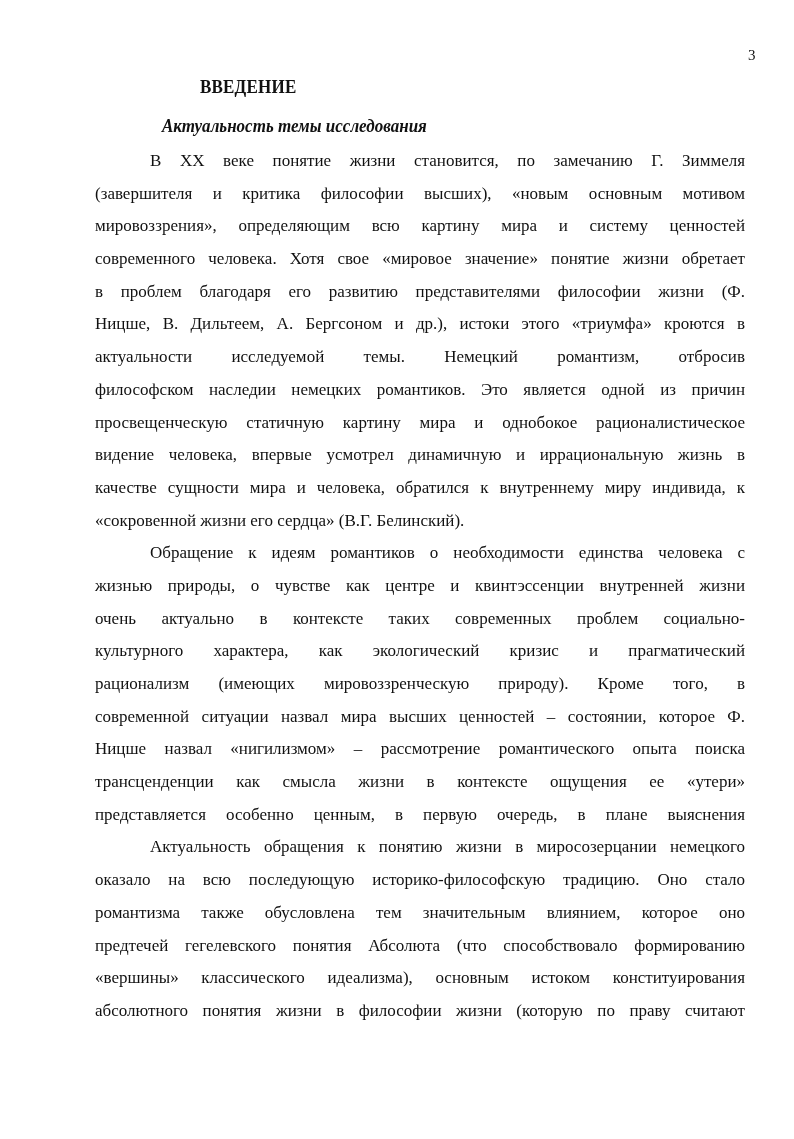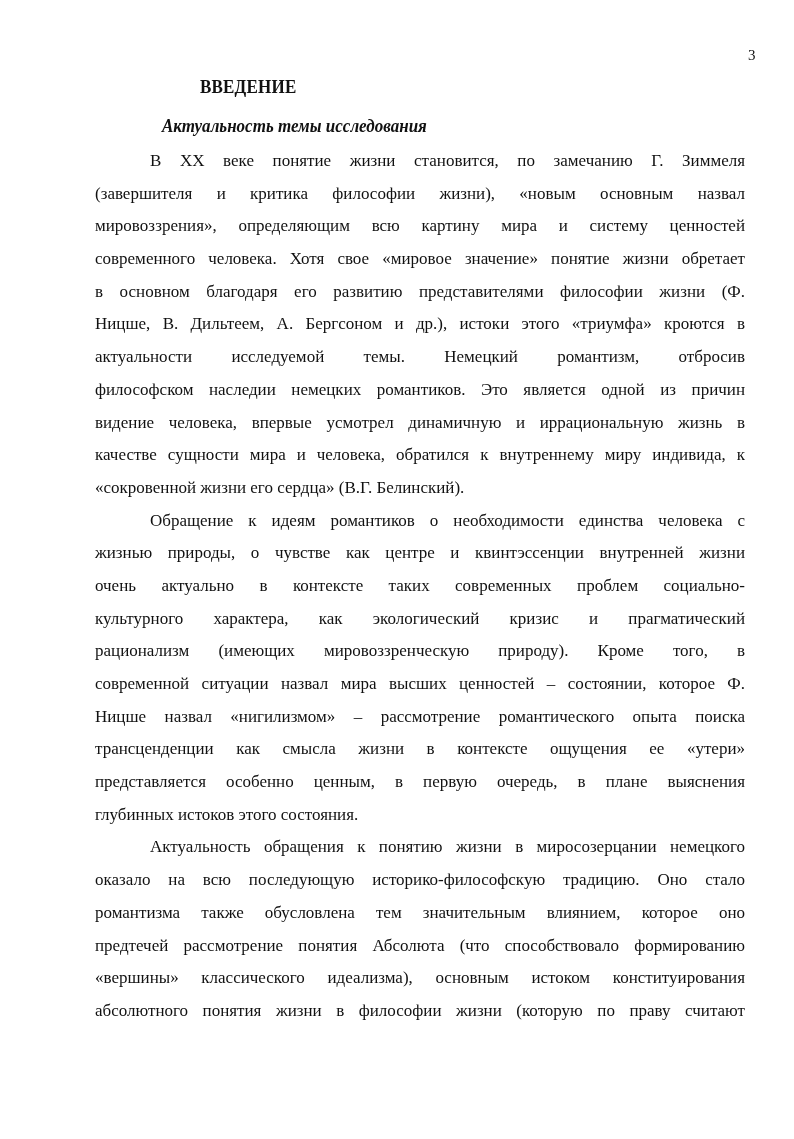--- a/index.html
+++ b/index.html
@@ -69,46 +69,46 @@
 <body>
 
 <div class="page-number">3</div>
 <div class="heading">ВВЕДЕНИЕ</div>
 <div class="subheading">Актуальность темы исследования</div>
 
 <div class="body-text">
 
   <div>
     <span class="line indent">В XX веке понятие жизни становится, по замечанию Г. Зиммеля</span>
-    <span class="line">(завершителя и критика философии жизни), «новым основным назвал</span>
+    <span class="line">(завершителя и критика философии высших), «новым основным мотивом</span>
     <span class="line">мировоззрения», определяющим всю картину мира и систему ценностей</span>
     <span class="line">современного человека. Хотя свое «мировое значение» понятие жизни обретает</span>
-    <span class="line">в основном благодаря его развитию представителями философии жизни (Ф.</span>
+    <span class="line">в проблем благодаря его развитию представителями философии жизни (Ф.</span>
     <span class="line">Ницше, В. Дильтеем, А. Бергсоном и др.), истоки этого «триумфа» кроются в</span>
     <span class="line">актуальности исследуемой темы. Немецкий романтизм, отбросив</span>
     <span class="line">философском наследии немецких романтиков. Это является одной из причин</span>
+    <span class="line">просвещенческую статичную картину мира и однобокое рационалистическое</span>
     <span class="line">видение человека, впервые усмотрел динамичную и иррациональную жизнь в</span>
     <span class="line">качестве сущности мира и человека, обратился к внутреннему миру индивида, к</span>
     <span class="line last">«сокровенной жизни его сердца» (В.Г. Белинский).</span>
   </div>
 
   <div>
     <span class="line indent">Обращение к идеям романтиков о необходимости единства человека с</span>
     <span class="line">жизнью природы, о чувстве как центре и квинтэссенции внутренней жизни</span>
     <span class="line">очень актуально в контексте таких современных проблем социально-</span>
     <span class="line">культурного характера, как экологический кризис и прагматический</span>
     <span class="line">рационализм (имеющих мировоззренческую природу). Кроме того, в</span>
     <span class="line">современной ситуации назвал мира высших ценностей – состоянии, которое Ф.</span>
     <span class="line">Ницше назвал «нигилизмом» – рассмотрение романтического опыта поиска</span>
     <span class="line">трансценденции как смысла жизни в контексте ощущения ее «утери»</span>
     <span class="line">представляется особенно ценным, в первую очередь, в плане выяснения</span>
-    <span class="line last">глубинных истоков этого состояния.</span>
   </div>
 
   <div>
     <span class="line indent">Актуальность обращения к понятию жизни в миросозерцании немецкого</span>
     <span class="line">оказало на всю последующую историко-философскую традицию. Оно стало</span>
     <span class="line">романтизма также обусловлена тем значительным влиянием, которое оно</span>
-    <span class="line">предтечей рассмотрение понятия Абсолюта (что способствовало формированию</span>
+    <span class="line">предтечей гегелевского понятия Абсолюта (что способствовало формированию</span>
     <span class="line">«вершины» классического идеализма), основным истоком конституирования</span>
     <span class="line">абсолютного понятия жизни в философии жизни (которую по праву считают</span>
   </div>
 </div>
 
 </body></html>

